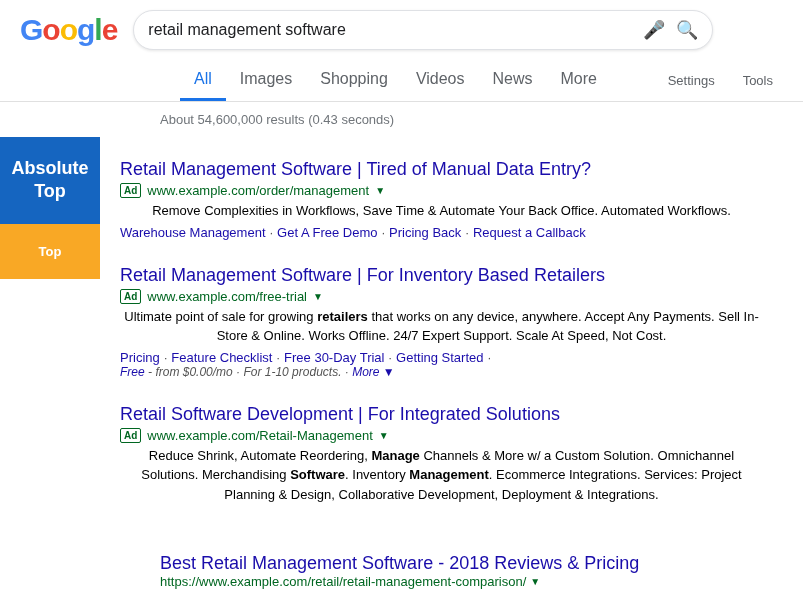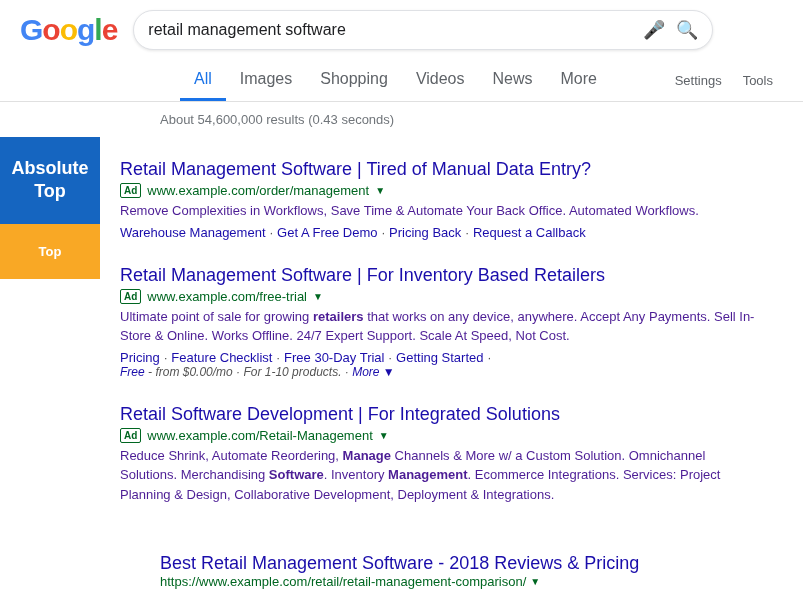--- a/index.html
+++ b/index.html
@@ -15,39 +15,39 @@
 
     .search-bar { display: flex; align-items: center; border: 1px solid #dfe1e5; border-radius: 24px; padding: 8px 14px; flex: 1; max-width: 580px; background: #fff; box-shadow: 0 1px 3px rgba(0,0,0,0.1); }
     .search-input { border: none; outline: none; font-size: 16px; flex: 1; color: #202124; }
     .search-icons { display: flex; align-items: center; gap: 10px; }
     .mic-icon { color: #4285F4; font-size: 18px; cursor: pointer; }
     .search-icon-btn { color: #4285F4; font-size: 18px; cursor: pointer; }
 
     .nav-tabs { display: flex; align-items: center; gap: 0; padding-left: 160px; }
     .nav-tab { padding: 10px 14px; font-size: 16px; color: #5f6368; cursor: pointer; border-bottom: 3px solid transparent; white-space: nowrap; }
     .nav-tab.active { color: #1a73e8; border-bottom: 3px solid #1a73e8; }
-    .nav-settings { margin-left: auto; display: flex; gap: 1px; }
+    .nav-settings { margin-left: auto; display: flex; gap: 8px; }
     .nav-settings-item { padding: 10px 10px; font-size: 13px; color: #5f6368; cursor: pointer; }
 
     .results-area { background: #fff; padding: 0; }
     .results-count { padding: 10px 20px 10px 160px; font-size: 13px; color: #70757a; background: #fff; }
 
     .ads-container { display: flex; }
     .ad-label-bar { width: 100px; flex-shrink: 0; }
     .absolute-top-bar { background: #1565C0; color: #fff; display: flex; align-items: center; justify-content: center; padding: 20px 0; font-size: 18px; font-weight: bold; text-align: center; line-height: 1.3; }
     .top-bar { background: #F9A825; color: #fff; display: flex; align-items: center; justify-content: center; padding: 20px 0; font-size: 13px; font-weight: bold; }
 
     .ads-list { flex: 1; padding: 10px 40px 10px 20px; }
     .ad-item { padding: 12px 0; border-bottom: 1px solid transparent; }
     .ad-title { font-size: 18px; color: #1a0dab; cursor: pointer; text-decoration: none; display: block; margin-bottom: 3px; }
     .ad-badge-row { display: flex; align-items: center; gap: 6px; margin-bottom: 3px; }
     .ad-badge { background: #fff; border: 1px solid #006621; color: #006621; font-size: 10px; padding: 1px 3px; border-radius: 2px; font-weight: bold; }
     .ad-url { color: #006621; font-size: 13px; cursor: pointer; }
     .ad-url-arrow { color: #006621; font-size: 10px; }
-    .ad-description { font-size: 13px; color: #4c1d95; line-height: 1.5; margin-bottom: 4px; }
+    .ad-description { font-size: 13px; color: #000000; line-height: 1.5; margin-bottom: 4px; text-align: center; }
     .ad-sitelinks { font-size: 13px; color: #1a0dab; cursor: pointer; }
     .ad-sitelinks span { cursor: pointer; }
     .separator { color: #545454; }
     .bold-text { font-weight: bold; }
     .ad-price { font-size: 12px; color: #545454; font-style: italic; }
 
     .organic-results { background: #fff; padding: 10px 40px 10px 160px; }
     .organic-item { padding: 12px 0; }
     .organic-title { font-size: 18px; color: #1a0dab; cursor: pointer; text-decoration: none; display: block; }
     .organic-url-row { display: flex; align-items: center; gap: 4px; margin-bottom: 4px; }

